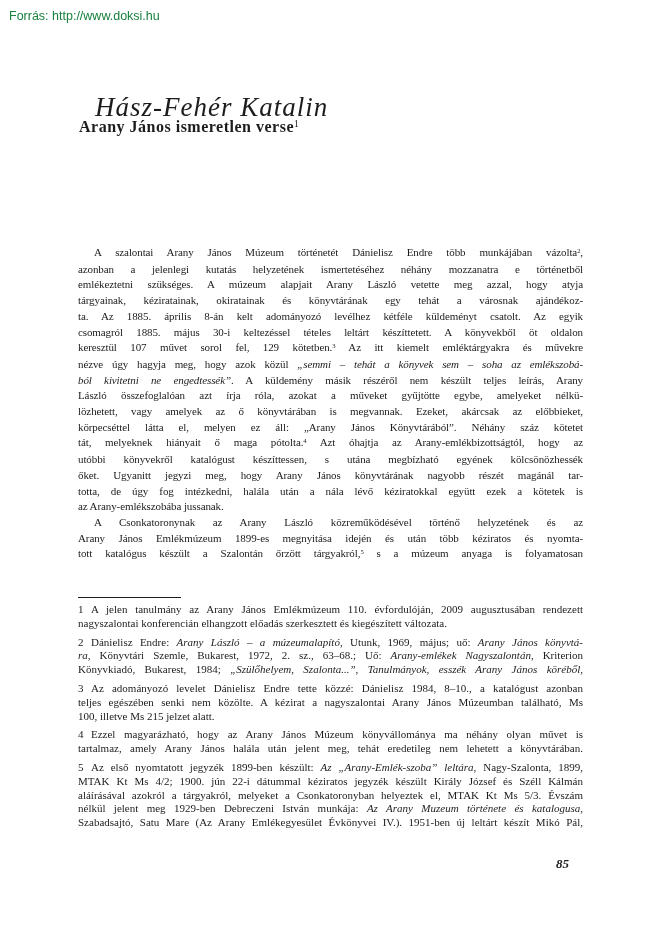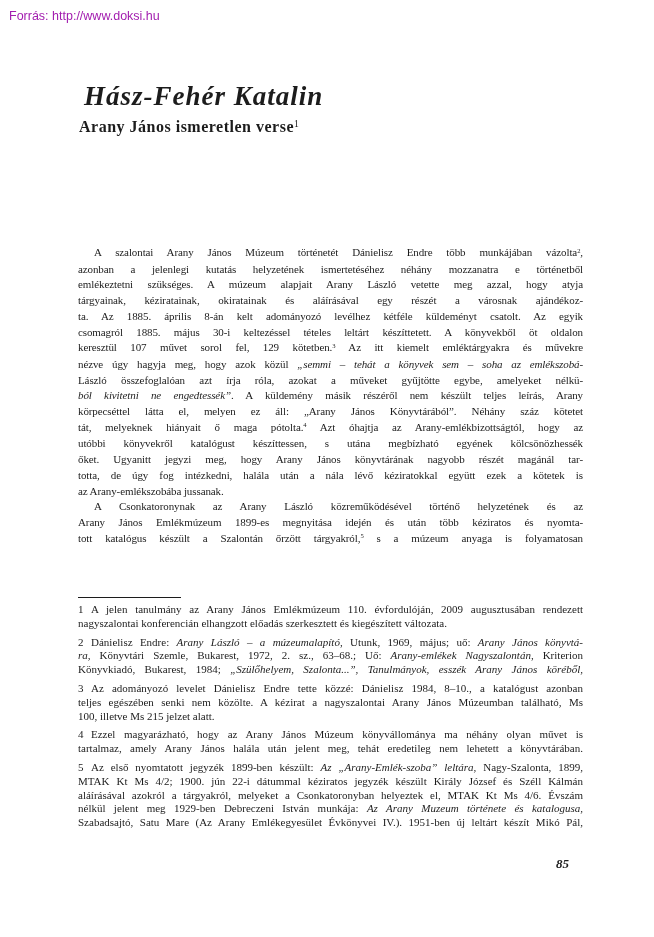--- a/index.html
+++ b/index.html
@@ -1,22 +1,22 @@
 <!DOCTYPE html>
 <html><head>
 <meta charset="utf-8">
 <style>
   html,body{margin:0;padding:0;}
   body{width:654px;height:937px;background:#ffffff;overflow:hidden;}
   .page{position:relative;width:654px;height:937px;background:#ffffff;
         font-family:"Liberation Serif",serif;color:#1c1c1c;}
   .banner{position:absolute;left:9px;top:9px;
-          font-family:"Liberation Sans",sans-serif;font-size:12.5px;color:#a21caf;}
-  .author{position:absolute;left:79px;top:76px;margin:5px;
-          font-style:italic;font-weight:bold;font-size:27px;letter-spacing:1px;}
+          font-family:"Liberation Sans",sans-serif;font-size:12.5px;color:#15803d;}
+  .author{position:absolute;left:79px;top:76px;margin:16px;
+          font-style:italic;font-weight:normal;font-size:27px;letter-spacing:1px;}
   .title{position:absolute;left:79px;top:118px;margin:0;
          font-weight:bold;font-size:16px;letter-spacing:0.5px;}
   .title .sup{font-weight:normal;}
   .sup{font-size:0.6em;position:relative;top:-0.5em;}
   .bodytext{position:absolute;left:78px;top:245px;width:505px;
             font-size:11px;line-height:15.7px;letter-spacing:-0.1px;}
   .fnrule{position:absolute;left:78px;top:597px;width:103px;height:0;
           border-top:1px solid #1c1c1c;}
   .footnotes{position:absolute;left:78px;top:603px;width:505px;
              font-size:11px;line-height:13.8px;}
@@ -33,27 +33,28 @@
 <body>
 
 <div class="page">
   <div class="banner">Forrás: http://www.doksi.hu</div>
   <h1 class="author">Hász-Fehér Katalin</h1>
   <h2 class="title"><span>Arany János ismeretlen verse</span><span class="sup">1</span></h2>
   <div class="bodytext">
       <div class="bl j ind"><span>A szalontai Arany János Múzeum történetét Dánielisz Endre több munkájában vázolta</span><span class="sup">2</span><span>,</span></div>
       <div class="bl j"><span>azonban a jelenlegi kutatás helyzetének ismertetéséhez néhány mozzanatra e történetből</span></div>
       <div class="bl j"><span>emlékeztetni szükséges. A múzeum alapjait Arany László vetette meg azzal, hogy atyja</span></div>
-      <div class="bl j"><span>tárgyainak, kéziratainak, okiratainak és aláírásával egy részét a városnak ajándékoz-</span></div>
+      <div class="bl j"><span>tárgyainak, kéziratainak, okiratainak és könyvtárának egy tehát a városnak ajándékoz-</span></div>
       <div class="bl j"><span>ta. Az 1885. április 8-án kelt adományozó levélhez kétféle küldeményt csatolt. Az egyik</span></div>
       <div class="bl j"><span>csomagról 1885. május 30-i keltezéssel tételes leltárt készíttetett. A könyvekből öt oldalon</span></div>
       <div class="bl j"><span>keresztül 107 művet sorol fel, 129 kötetben.</span><span class="sup">3</span><span> Az itt kiemelt emléktárgyakra és művekre</span></div>
       <div class="bl j"><span>nézve úgy hagyja meg, hogy azok közül </span><span class="it">„semmi – tehát a könyvek sem – soha az emlékszobá-</span></div>
+      <div class="bl j"><span class="it">ból kivitetni ne engedtessék”</span><span>. A küldemény másik részéről nem készült teljes leírás, Arany</span></div>
       <div class="bl j"><span>László összefoglalóan azt írja róla, azokat a műveket gyűjtötte egybe, amelyeket nélkü-</span></div>
-      <div class="bl j"><span class="it">ból kivitetni ne engedtessék”</span><span>. A küldemény másik részéről nem készült teljes leírás, Arany</span></div>
+      <div class="bl j"><span>lözhetett, vagy amelyek az ő könyvtárában is megvannak. Ezeket, akárcsak az előbbieket,</span></div>
       <div class="bl j"><span>körpecséttel látta el, melyen ez áll: „Arany János Könyvtárából”. Néhány száz kötetet</span></div>
       <div class="bl j"><span>tát, melyeknek hiányait ő maga pótolta.</span><span class="sup">4</span><span> Azt óhajtja az Arany-emlékbizottságtól, hogy az</span></div>
       <div class="bl j"><span>utóbbi könyvekről katalógust készíttessen, s utána megbízható egyének kölcsönözhessék</span></div>
       <div class="bl j"><span>őket. Ugyanitt jegyzi meg, hogy Arany János könyvtárának nagyobb részét magánál tar-</span></div>
       <div class="bl j"><span>totta, de úgy fog intézkedni, halála után a nála lévő kéziratokkal együtt ezek a kötetek is</span></div>
       <div class="bl"><span>az Arany-emlékszobába jussanak.</span></div>
       <div class="bl j ind"><span>A Csonkatoronynak az Arany László közreműködésével történő helyzetének és az</span></div>
       <div class="bl j"><span>Arany János Emlékmúzeum 1899-es megnyitása idején és után több kéziratos és nyomta-</span></div>
       <div class="bl j"><span>tott katalógus készült a Szalontán őrzött tárgyakról,</span><span class="sup">5</span><span> s a múzeum anyaga is folyamatosan</span></div>
     </div>
@@ -73,19 +74,19 @@
         <div class="fl j"><span>teljes egészében senki nem közölte. A kézirat a nagyszalontai Arany János Múzeumban található, Ms</span></div>
         <div class="fl"><span>100, illetve Ms 215 jelzet alatt.</span></div>
       </div>
       <div class="fn">
         <div class="fl j"><span class="fnum">4</span><span>Ezzel magyarázható, hogy az Arany János Múzeum könyvállománya ma néhány olyan művet is</span></div>
         <div class="fl j"><span>tartalmaz, amely Arany János halála után jelent meg, tehát eredetileg nem lehetett a könyvtárában.</span></div>
       </div>
       <div class="fn">
         <div class="fl j"><span class="fnum">5</span><span>Az első nyomtatott jegyzék 1899-ben készült: </span><span class="it">Az „Arany-Emlék-szoba” leltára</span><span>, Nagy-Szalonta, 1899,</span></div>
         <div class="fl j"><span>MTAK Kt Ms 4/2; 1900. jún 22-i dátummal kéziratos jegyzék készült Király József és Széll Kálmán</span></div>
-        <div class="fl j"><span>aláírásával azokról a tárgyakról, melyeket a Csonkatoronyban helyeztek el, MTAK Kt Ms 4/6. Évszám</span></div>
+        <div class="fl j"><span>aláírásával azokról a tárgyakról, melyeket a Csonkatoronyban helyeztek el, MTAK Kt Ms 5/3. Évszám</span></div>
         <div class="fl j"><span>nélkül jelent meg 1929-ben Debreczeni István munkája: </span><span class="it">Az Arany Muzeum története és katalogusa</span><span>,</span></div>
         <div class="fl j"><span>Szabadsajtó, Satu Mare (Az Arany Emlékegyesület Évkönyvei IV.). 1951-ben új leltárt készít Mikó Pál,</span></div>
       </div>
     </div>
   <div class="pagenum">85</div>
 </div>
 
 </body></html>

